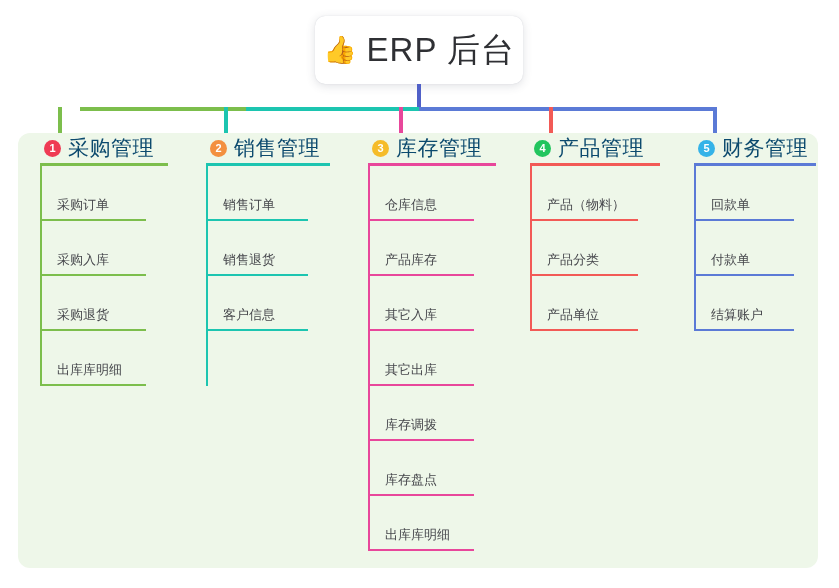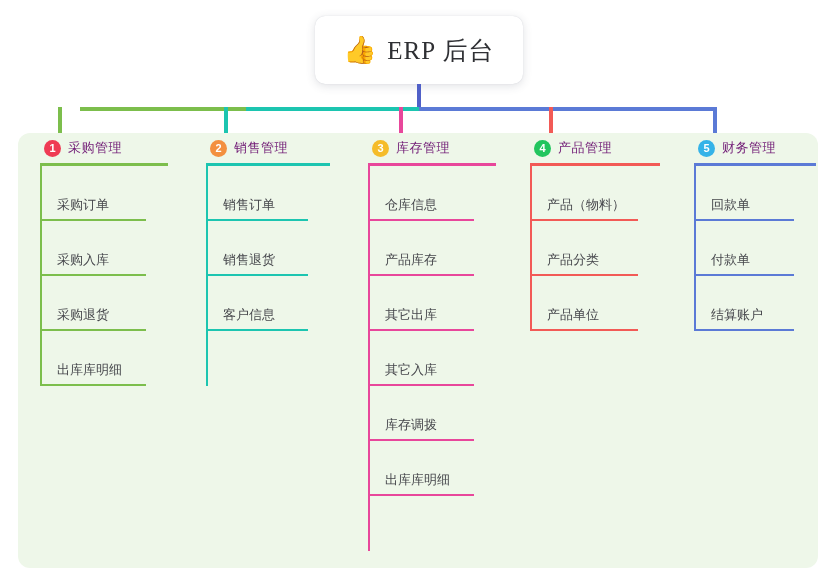--- a/index.html
+++ b/index.html
@@ -17,23 +17,22 @@
     left: 315px; top: 16px;
     width: 208px; height: 68px;
     background: #ffffff;
     border-radius: 10px;
     box-shadow: 0 2px 10px rgba(60,70,90,.16), 0 0 1px rgba(60,70,90,.22);
     display: flex; align-items: center; justify-content: center;
     gap: 10px;
   }
   .root-emoji { font-size: 27px; line-height: 1; }
   .root-title {
-    font-size: 25px; color: #2f3034; letter-spacing: 1px;
+    font-size: 33px; color: #2f3034; letter-spacing: 1px;
     white-space: nowrap;
-    font-family: Liberation Serif, serif;
   }
 
   
   .conn { position: absolute; }
   .trunk { left: 417px; top: 84px; width: 4px; height: 24px; background: #5060c8; }
   .hbar  { position: absolute; top: 107px; height: 4px; }
   .drop  { position: absolute; top: 107px; width: 4px; height: 38px; }
 
   
   .panel {
@@ -50,21 +49,21 @@
     display: flex; align-items: center; gap: 7px;
     height: 30px; padding-left: 4px;
   }
   .badge {
     width: 17px; height: 17px; border-radius: 50%;
     color: #fff; font-size: 11px; font-weight: bold;
     display: flex; align-items: center; justify-content: center;
     flex: 0 0 auto; line-height: 1;
   }
   .branch-title {
-    font-size: 13px; color: #701a75; white-space: nowrap; letter-spacing: .5px;
+    font-size: 21px; color: #0c4a6e; white-space: nowrap; letter-spacing: .5px;
   }
   .branch-rule { height: 3px; width: 100%; }
   .branch-body { position: relative; }
   .spine { position: absolute; left: 0; top: 0; width: 2px; }
   .leaf { position: relative; height: 55px; }
   .leaf-label {
     position: absolute; left: 17px; bottom: 7px;
     font-size: 13px; color: #46474c; white-space: nowrap;
   }
   .leaf-rule { position: absolute; left: 0; bottom: 0; height: 2px; }
@@ -151,29 +150,33 @@
             <div class="spine" style="background: rgb(232, 71, 155); height: 385px;"></div>
             <div class="leaf">
               <span class="leaf-label">仓库信息</span>
               <div class="leaf-rule" style="background: rgb(232, 71, 155); width: 106px;"></div>
             </div>
             <div class="leaf">
               <span class="leaf-label">产品库存</span>
               <div class="leaf-rule" style="background: rgb(232, 71, 155); width: 106px;"></div>
             </div>
             <div class="leaf">
+              <span class="leaf-label">其它入库</span>
+              <div class="leaf-rule" style="background: rgb(232, 71, 155); width: 106px;"></div>
+            </div>
+            <div class="leaf">
               <span class="leaf-label">其它出库</span>
               <div class="leaf-rule" style="background: rgb(232, 71, 155); width: 106px;"></div>
             </div>
             <div class="leaf">
-              <span class="leaf-label">其它入库</span>
-              <div class="leaf-rule" style="background: rgb(232, 71, 155); width: 106px;"></div>
-            </div>
-            <div class="leaf">
               <span class="leaf-label">库存调拨</span>
+              <div class="leaf-rule" style="background: rgb(232, 71, 155); width: 106px;"></div>
+            </div>
+            <div class="leaf">
+              <span class="leaf-label">库存盘点</span>
               <div class="leaf-rule" style="background: rgb(232, 71, 155); width: 106px;"></div>
             </div>
             <div class="leaf">
               <span class="leaf-label">出库库明细</span>
               <div class="leaf-rule" style="background: rgb(232, 71, 155); width: 106px;"></div>
             </div>
           </div>
         </div>
         <div class="branch" style="left: 512px; width: 130px;">
           <div class="branch-head">

